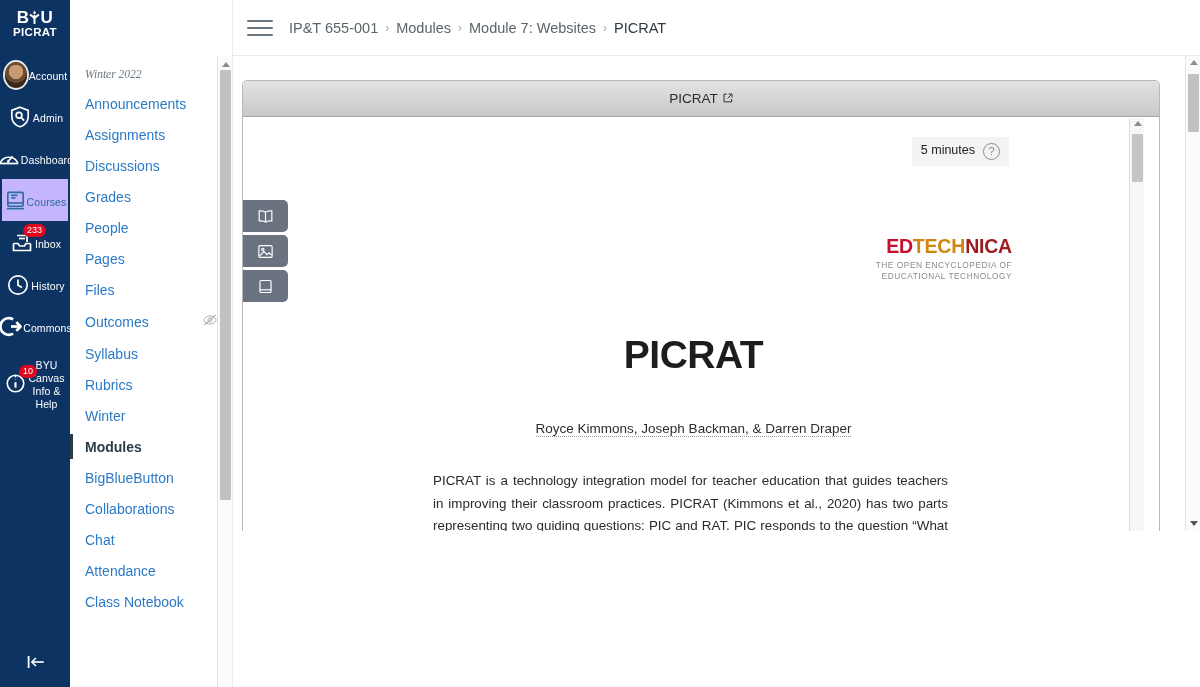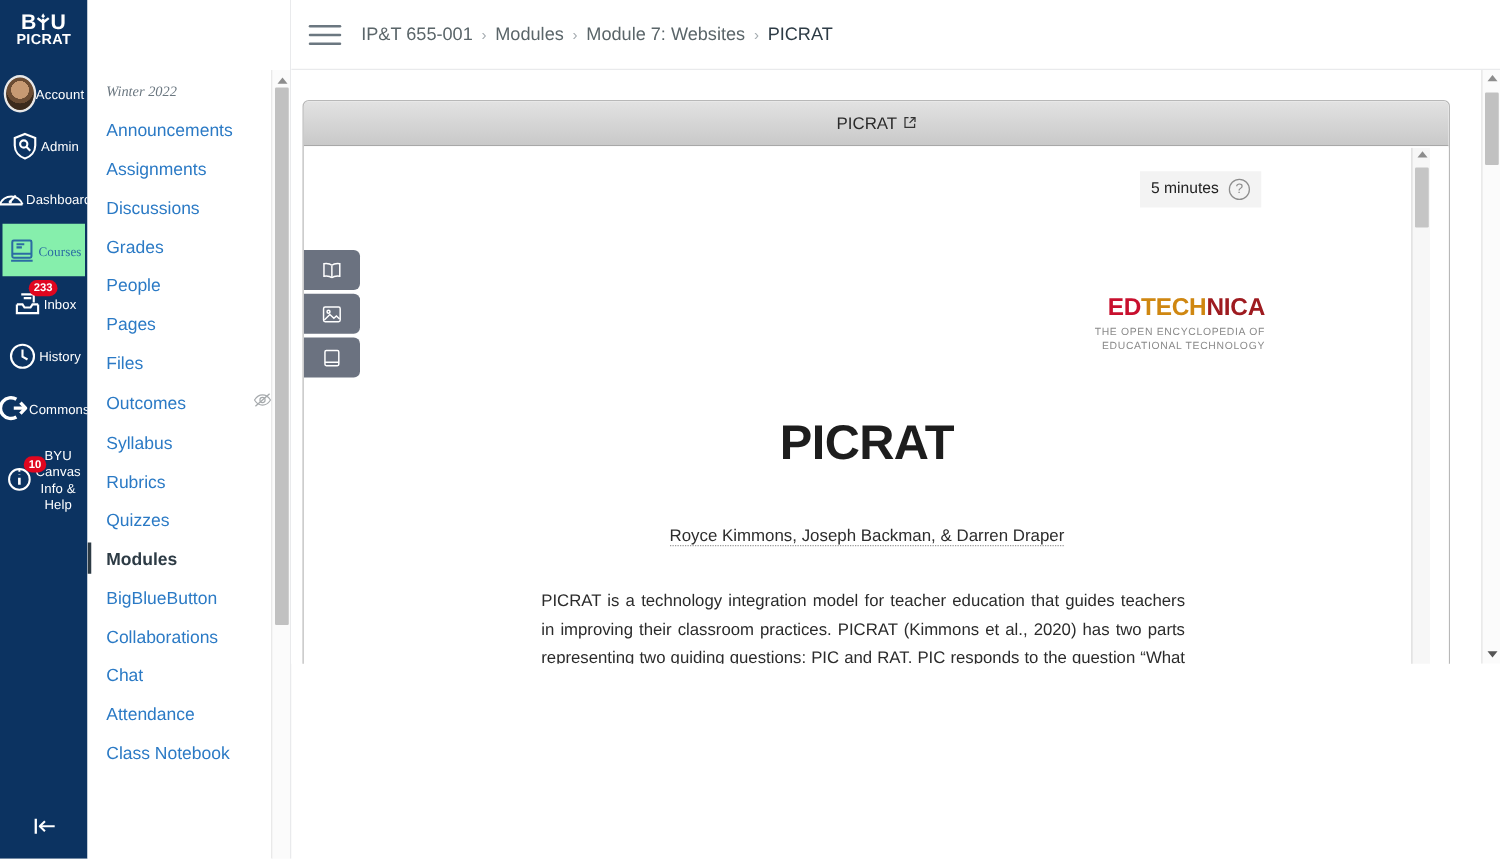--- a/index.html
+++ b/index.html
@@ -34,37 +34,37 @@
   .gnav-item {
     width: 66px; padding: 9px 2px 7px 2px;
     display: flex; align-items: center; justify-content: center;
     color: #fff; text-decoration: none; cursor: pointer;
     position: relative;
   }
   .gnav-item .gn-label {
     font-size: 10.5px; line-height: 13px; text-align: center; margin-top: 3px;
     letter-spacing: 0.1px;
   }
-  .gnav-item.active { background: #86efac; font-family: Liberation Serif, serif; }
+  .gnav-item.active { background: #c4b5fd; }
   .gnav-item.active .gn-label { color: #2b6ca3; }
   .gnav-item.active svg { stroke: #2b6ca3; color: #2b6ca3; }
   .gnav-icon { width: 26px; height: 26px; display:flex; align-items:center; justify-content:center; position: relative;}
   .gnav-icon svg { stroke: #ffffff; fill: none; stroke-width: 1.7; }
   .avatar {
     width: 30px; height: 30px; border-radius: 50%;
     background: #7f6a57;
     border: 2px solid #e8e8e8;
     overflow: hidden; position: relative;
   }
   .avatar .face { position:absolute; left:50%; top:52%; transform:translate(-50%,-50%); width:26px; height:26px;
      background: radial-gradient(circle at 50% 38%, #c79a73 0 34%, #6b4c33 35% 52%, #3b2a1c 53% 100%); border-radius:50%;}
   .badge {
     position: absolute;
     background: #e0061f; color: #fff;
-    font-size: 9px; font-weight: bold;
+    font-size: 9px; font-weight: normal;
     border-radius: 9px; padding: 1px 4px 1px 4px;
     line-height: 11px; min-width: 18px; text-align: center;
   }
   .collapse-btn {
     position: absolute; bottom: 10px; left: 0; width: 70px;
     display: flex; align-items: center; justify-content: center;
     cursor: pointer;
   }
   .collapse-btn svg { stroke: #ffffff; fill: none; stroke-width: 1.8; }
 
@@ -420,21 +420,21 @@
           </svg>
         </span>
       </li>
       <li class="cn-item">
           <span>Syllabus</span>
         </li>
       <li class="cn-item">
           <span>Rubrics</span>
         </li>
       <li class="cn-item">
-          <span>Quizzes</span>
+          <span>Winter</span>
         </li>
       <li class="cn-item active">
           <span>Modules</span>
         </li>
       <li class="cn-item">
           <span>BigBlueButton</span>
         </li>
       <li class="cn-item">
           <span>Collaborations</span>
         </li>

